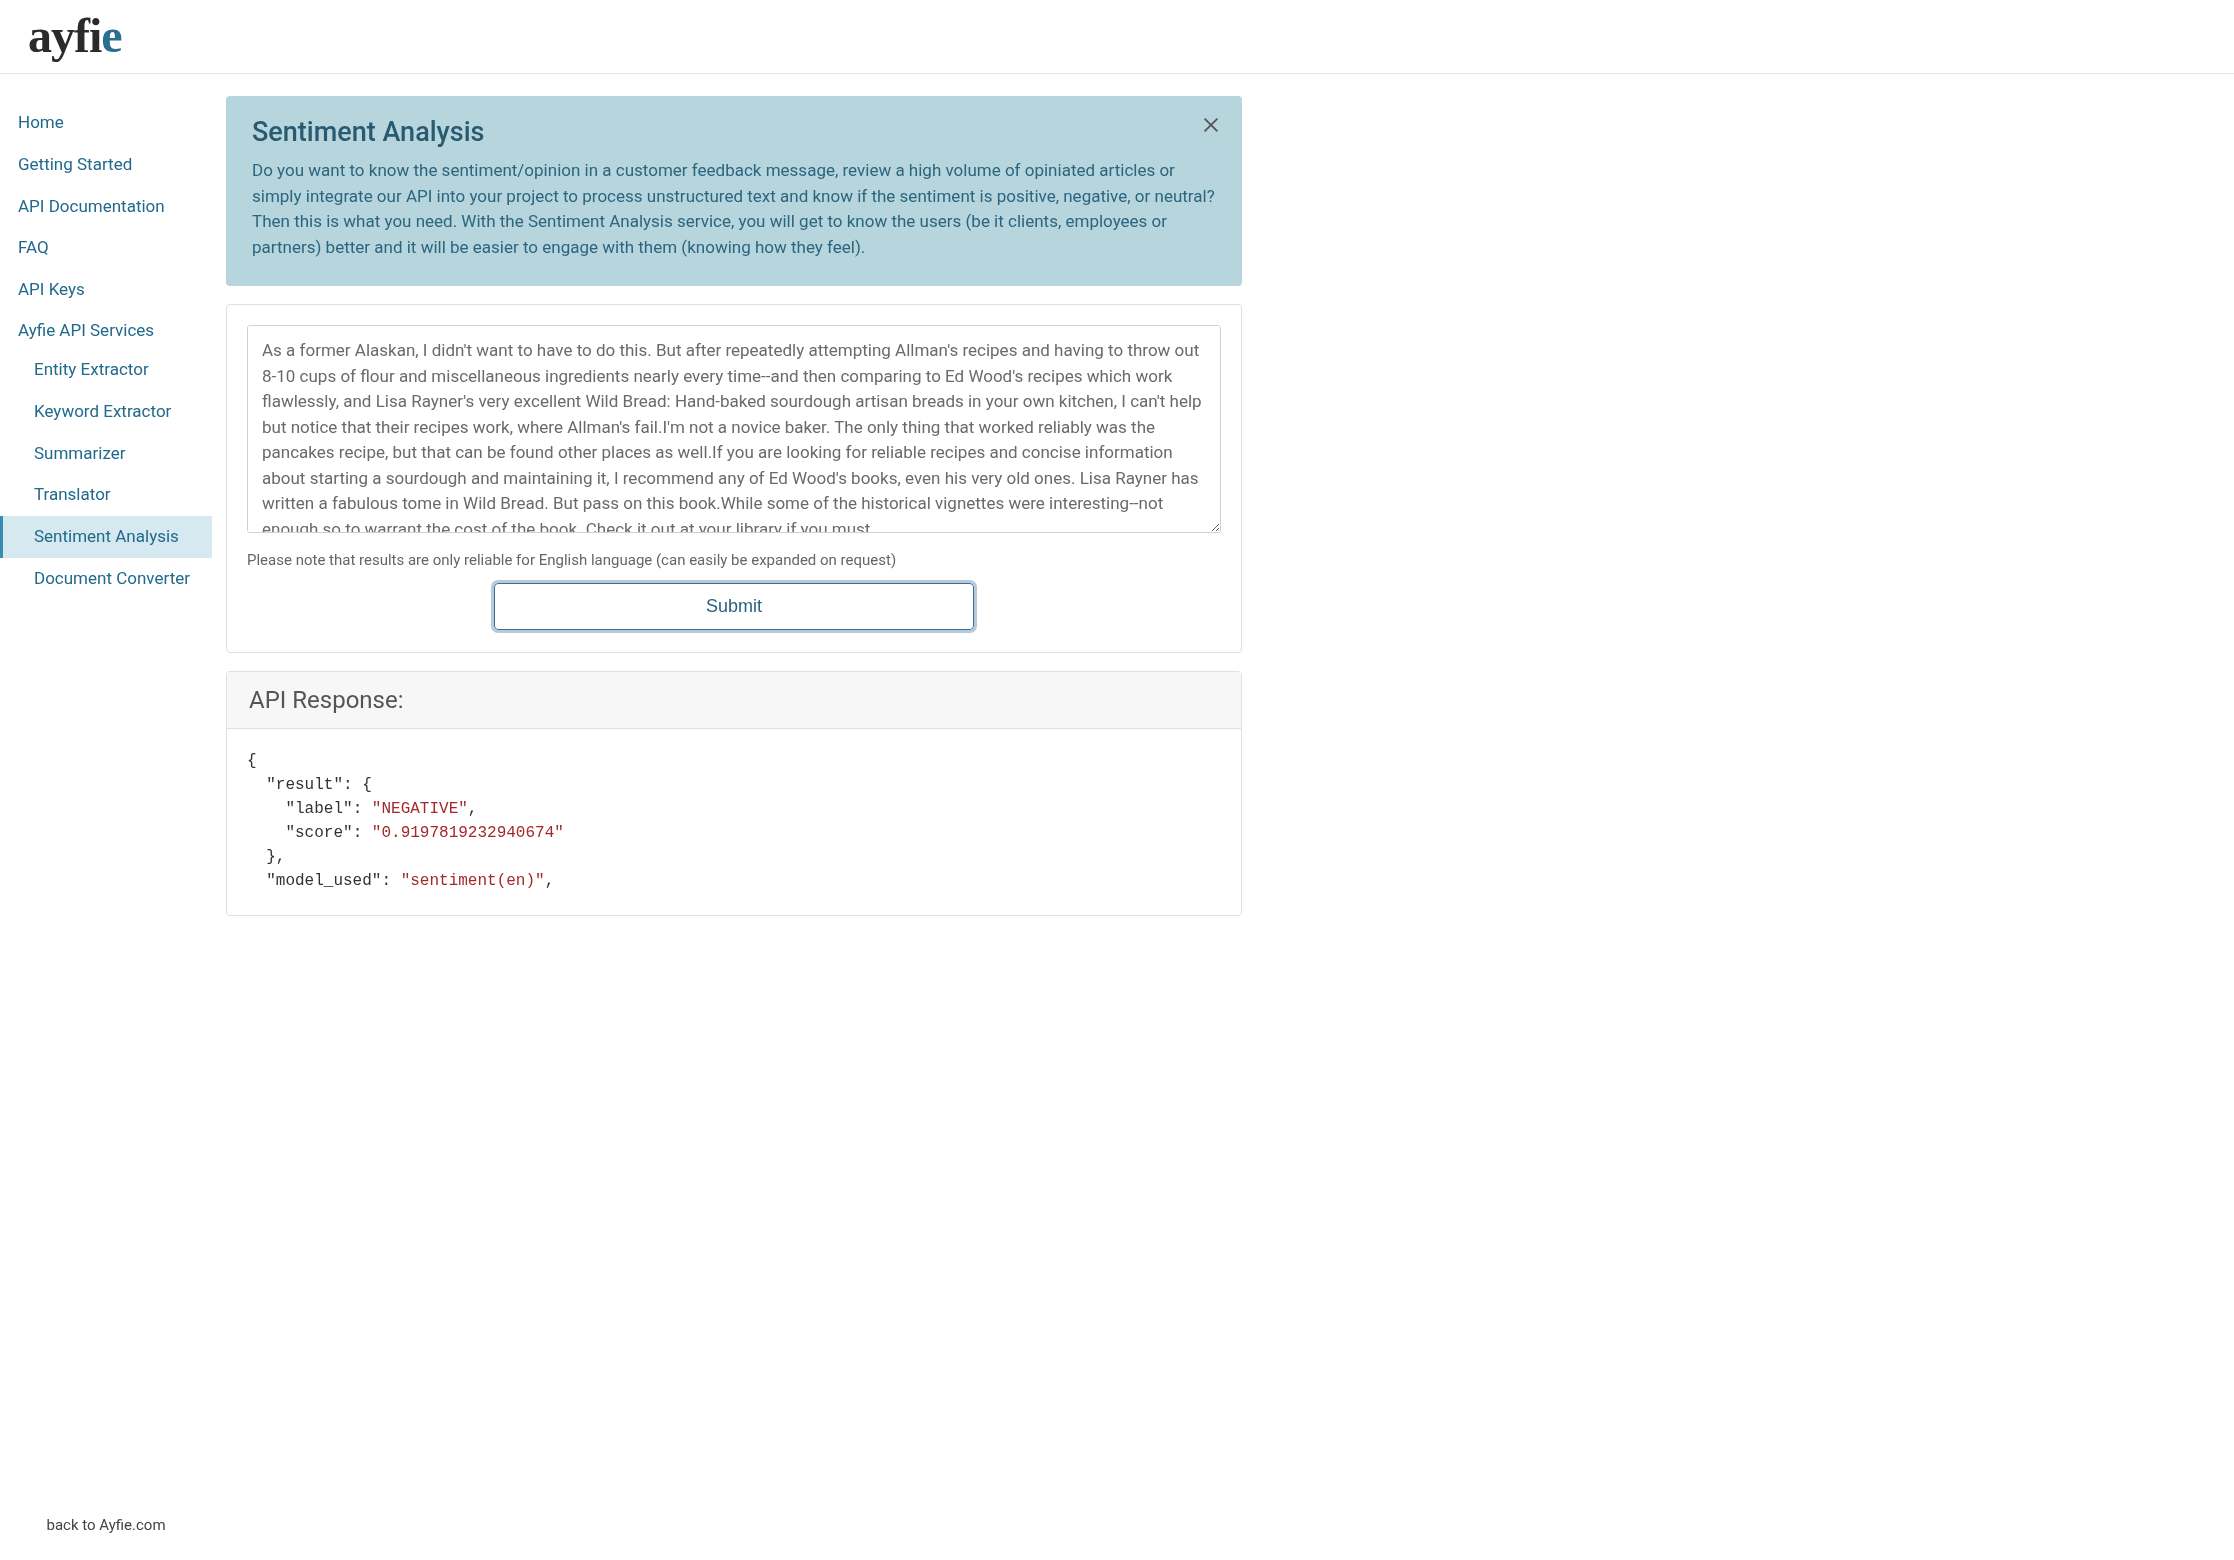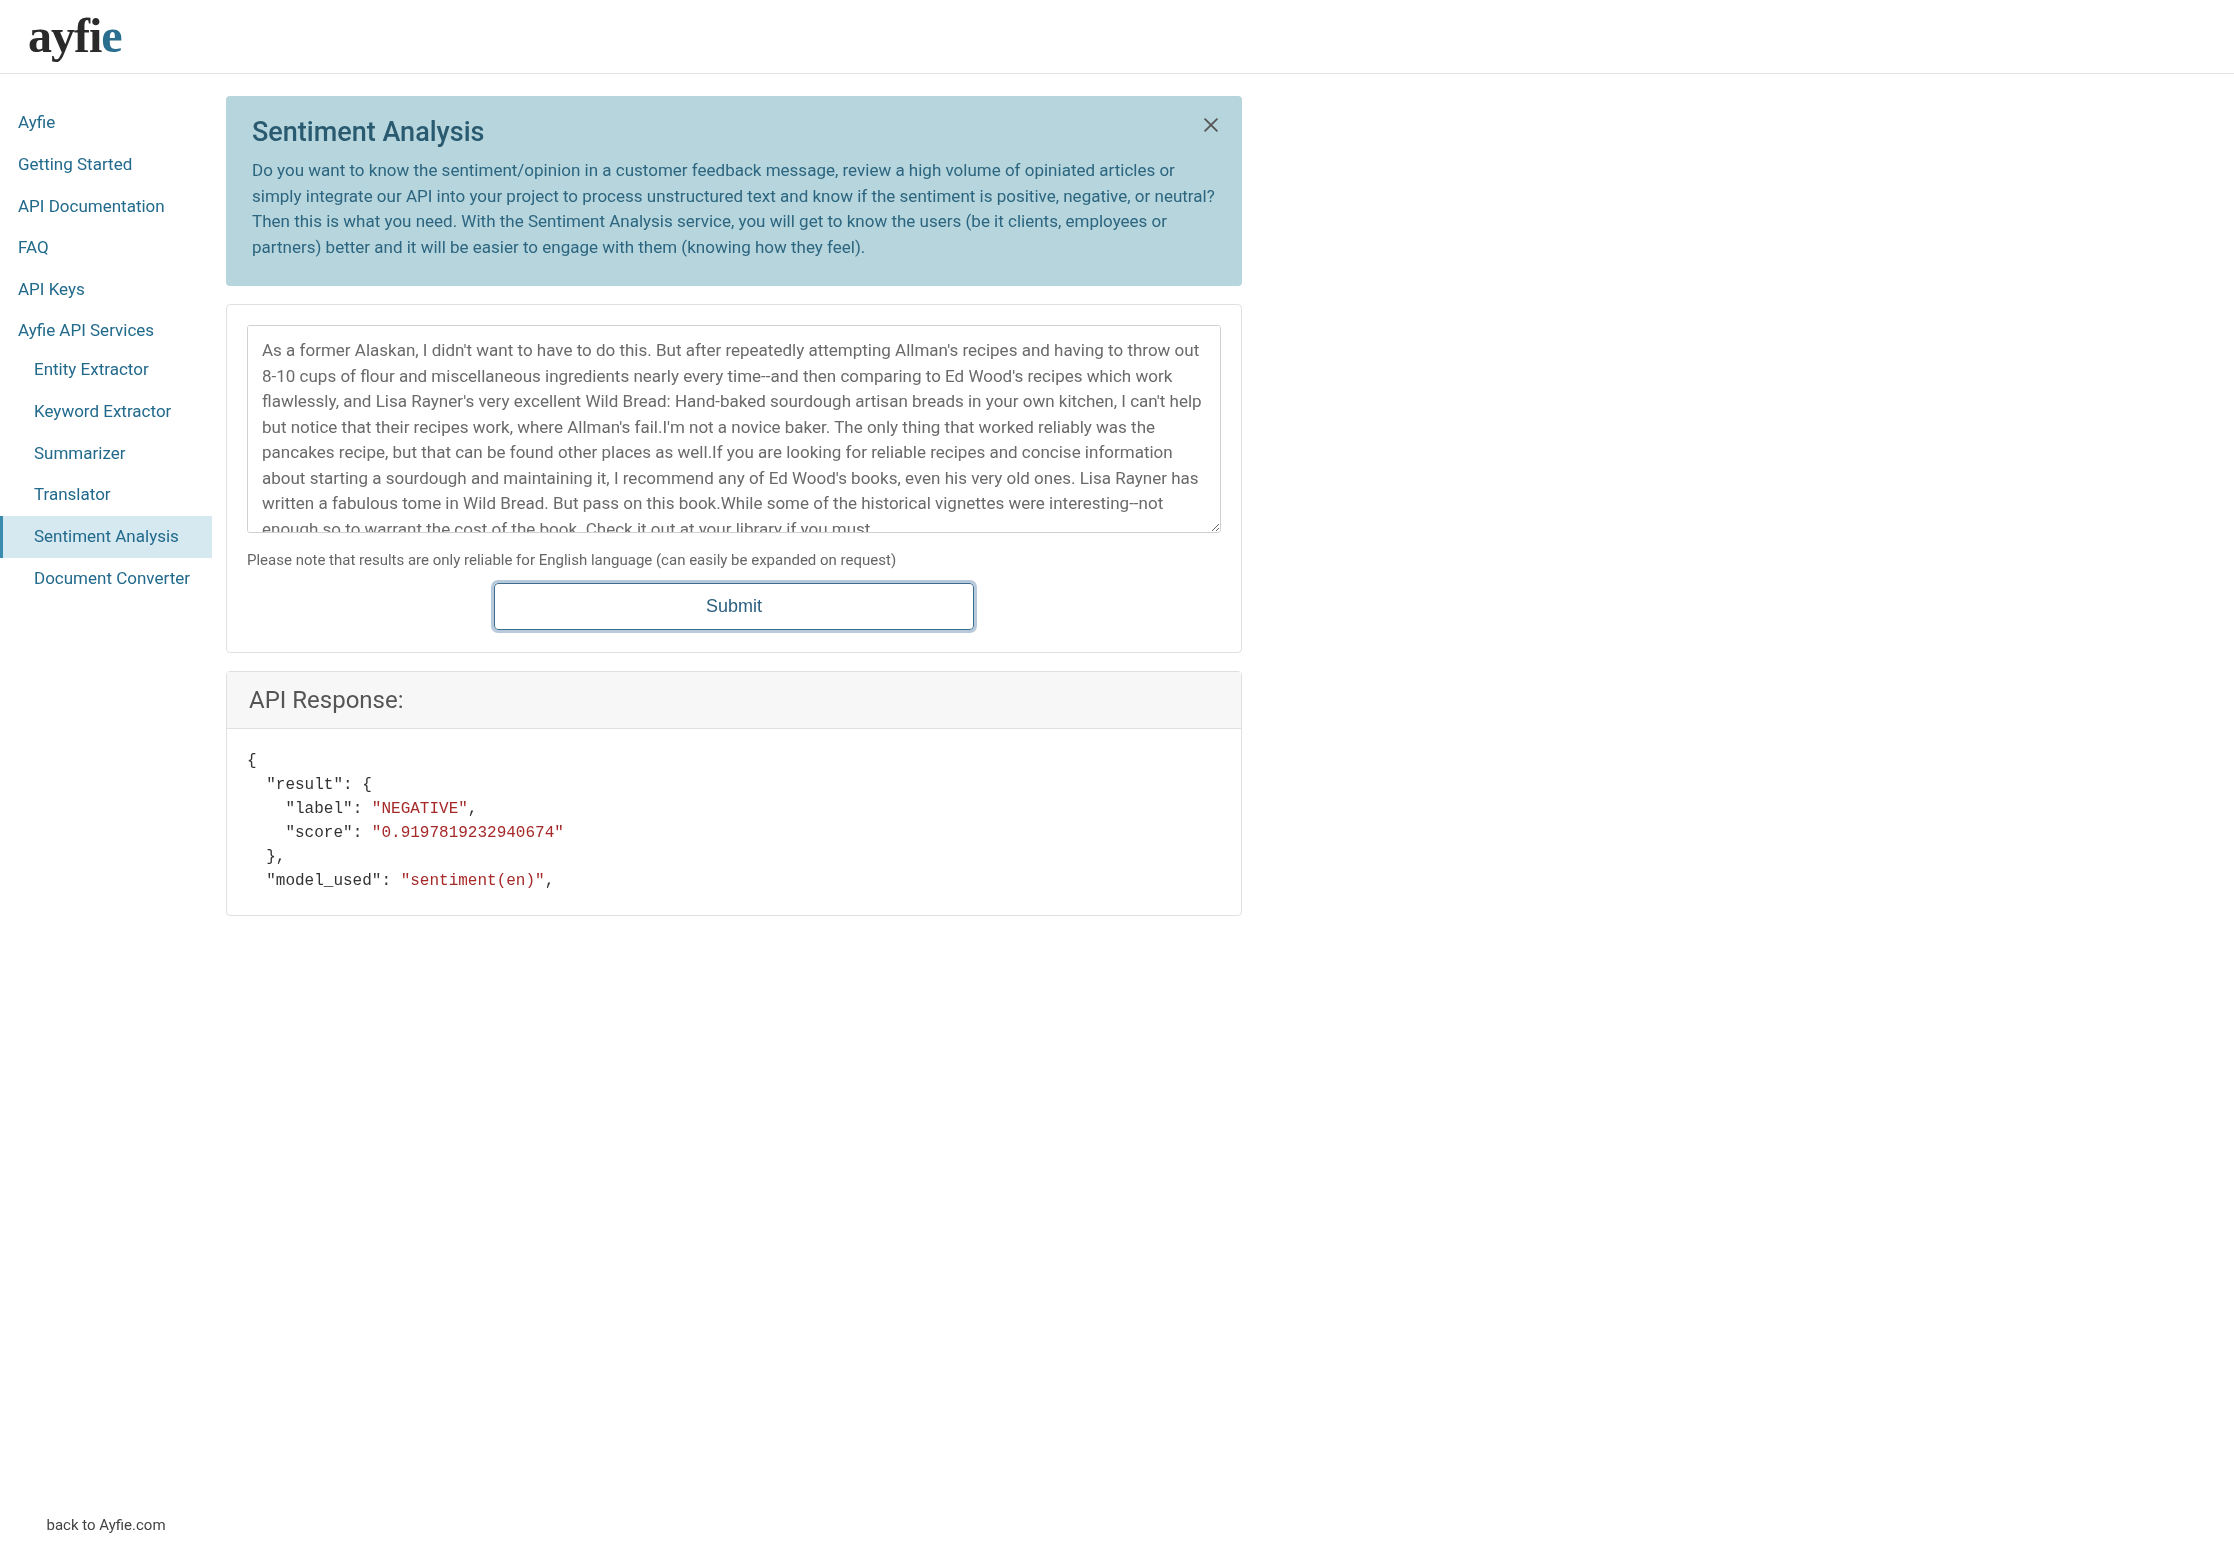--- a/index.html
+++ b/index.html
@@ -176,21 +176,21 @@
 
 <div class="header">
   <span class="logo">
     <span class="ayfi">ayfi</span>
       <span class="e-accent">e</span>
   </span>
 </div>
 
 <div class="container">
   <nav class="sidebar">
-    <a class="nav-item">Ayfie</a>
+    <a class="nav-item">Home</a>
     <a class="nav-item">Getting Started</a>
     <a class="nav-item">API Documentation</a>
     <a class="nav-item">FAQ</a>
     <a class="nav-item">API Keys</a>
     <span class="nav-section-label">Ayfie API Services</span>
     <a class="nav-item nav-sub">Entity Extractor</a>
     <a class="nav-item nav-sub">Keyword Extractor</a>
     <a class="nav-item nav-sub">Summarizer</a>
     <a class="nav-item nav-sub">Translator</a>
     <a class="nav-item nav-sub active">Sentiment Analysis</a>

